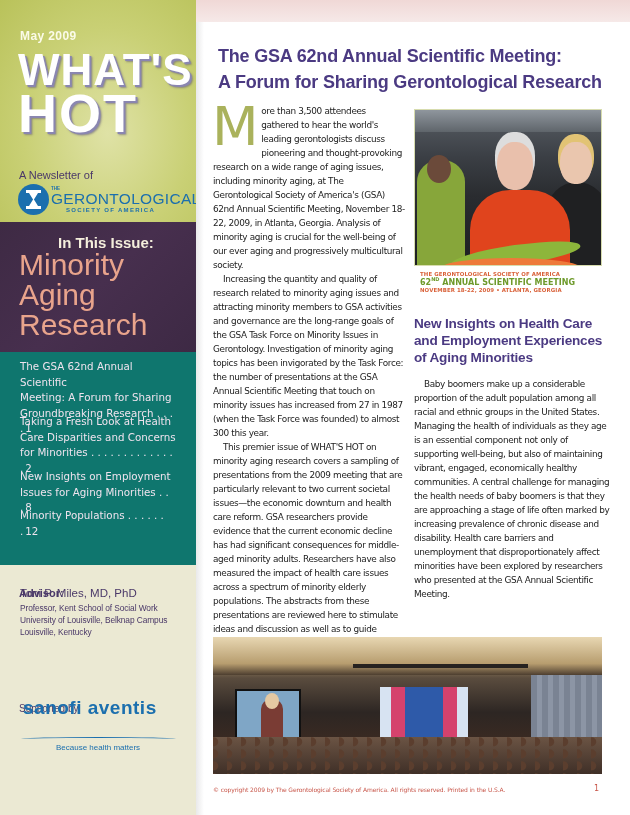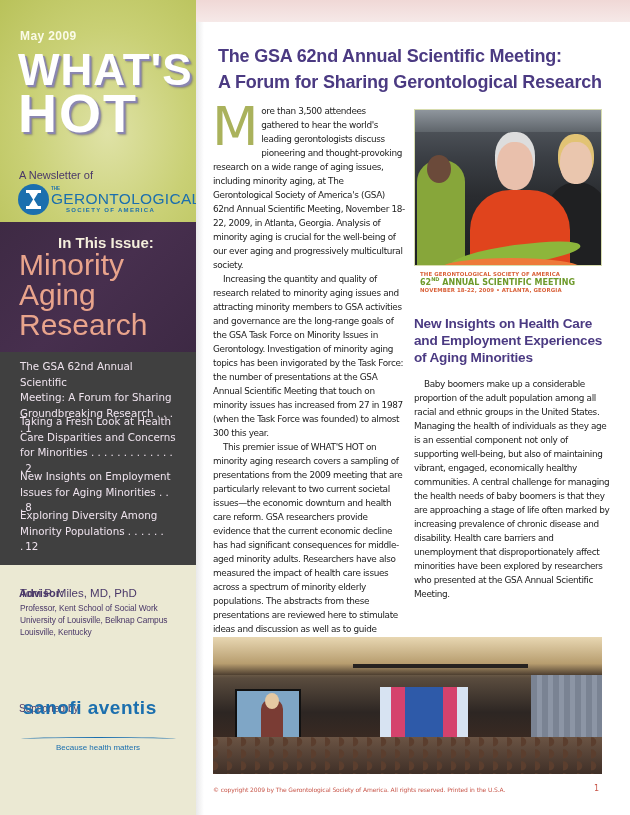--- a/index.html
+++ b/index.html
@@ -30,21 +30,21 @@
   .gsa-main { position: absolute; left: 33px; top: 8px; font-size: 15.5px; color: #1b6fae; letter-spacing: 0.3px; }
   .gsa-sub { position: absolute; left: 48px; top: 25px; font-size: 6px; color: #1b6fae; letter-spacing: 1.3px; font-weight: bold; }
 
   .sb-dark {
     position: absolute; left: 0; top: 222px; width: 196px; height: 130px;
     background: linear-gradient(135deg, #3e2a44 0%, #472f4e 50%, #3d2944 100%);
   }
   .sb-inthis { position: absolute; left: 20px; top: 12px; font-size: 15px; font-weight: bold; color: #f4eedc; margin-left: 38px; }
   .sb-topic { position: absolute; left: 19px; top: 28px; font-size: 30px; line-height: 30px; color: #e9a48c; font-weight: normal; width: 175px; }
 
-  .sb-toc { position: absolute; left: 0; top: 352px; width: 196px; height: 213px; background: #404040; }
+  .sb-toc { position: absolute; left: 0; top: 352px; width: 196px; height: 213px; background: #0f766e; }
   .toc-item { position: absolute; left: 20px; width: 160px; font-family: "DejaVu Sans", sans-serif; font-size: 10.3px; line-height: 15.5px; color: #efe3ee; }
   .toc-item .pg { margin-left: 2px; }
 
   .sb-cream { position: absolute; left: 0; top: 565px; width: 196px; height: 250px; background: #ebe9d3; }
   .adv-label { position: absolute; left: 19px; top: 22px; font-size: 11px; font-weight: bold; color: #4a3868; }
   .adv-name { position: absolute; left: 20px; top: 22px; font-size: 11.5px; color: #4a3868; }
   .adv-line { position: absolute; left: 20px; font-size: 8.4px; color: #4a3868; letter-spacing: -0.1px; }
   .sup-label { position: absolute; left: 19px; top: 138px; font-size: 10px; color: #4a3868; }
   .sanofi { position: absolute; left: 23px; top: 132px; font-size: 19px; font-weight: bold; color: #1b6fae; letter-spacing: 0.5px; }
   .sanofi-swoosh { position: absolute; left: 21px; top: 172px; width: 155px; height: 4px; border-top: 1.5px solid #1b6fae; border-radius: 50%; }
@@ -135,21 +135,20 @@
     <div class="toc-item" style="top:62px">
       <div>Taking a Fresh Look at Health</div>
       <div>Care Disparities and Concerns</div>
       <div><span>for Minorities . . . . . . . . . . . . . .</span><span class="pg">2</span></div>
     </div>
     <div class="toc-item" style="top:117px">
       <div>New Insights on Employment</div>
       <div><span>Issues for Aging Minorities . . .</span><span class="pg">8</span></div>
     </div>
     <div class="toc-item" style="top:156px">
-      <div>Exploring Diversity Among</div>
       <div><span>Minority Populations . . . . . . .</span><span class="pg">12</span></div>
     </div>
   </nav>
 
   <div class="sb-cream">
     <div class="adv-label">Advisor:</div>
     <div class="adv-name">Toni P. Miles, MD, PhD</div>
     <div class="adv-line" style="top:38px">Professor, Kent School of Social Work</div>
     <div class="adv-line" style="top:50px">University of Louisville, Belknap Campus</div>
     <div class="adv-line" style="top:62px">Louisville, Kentucky</div>

